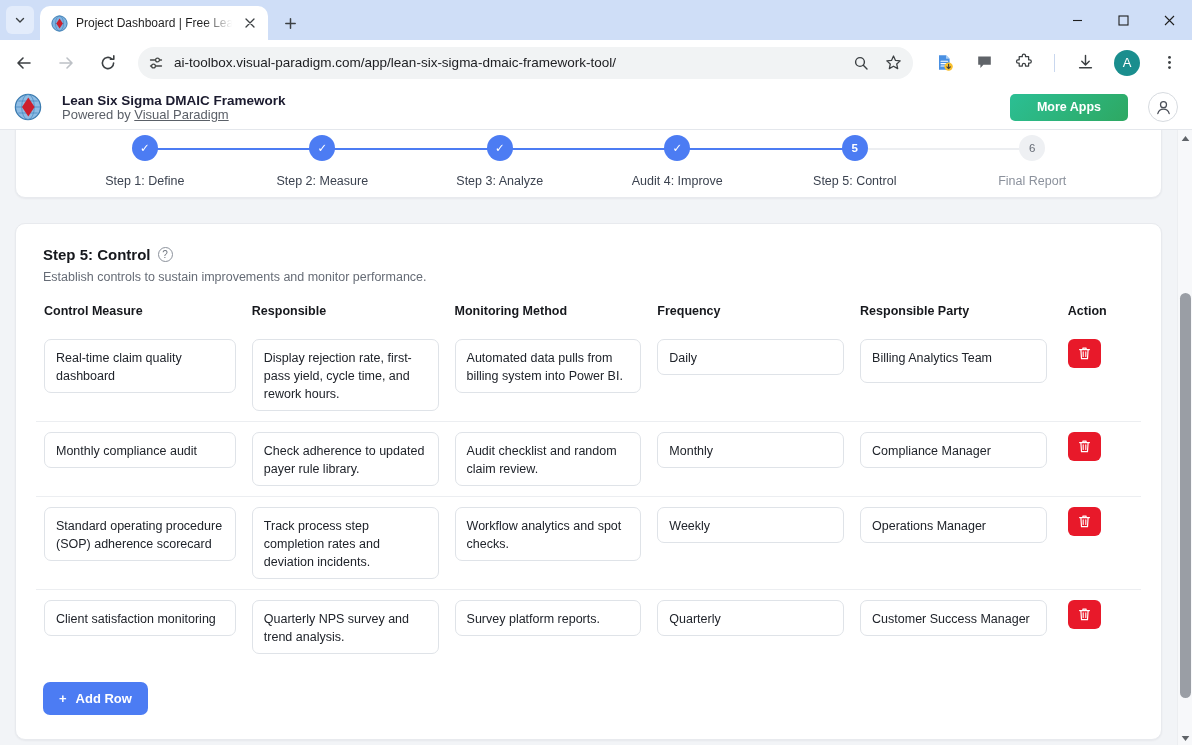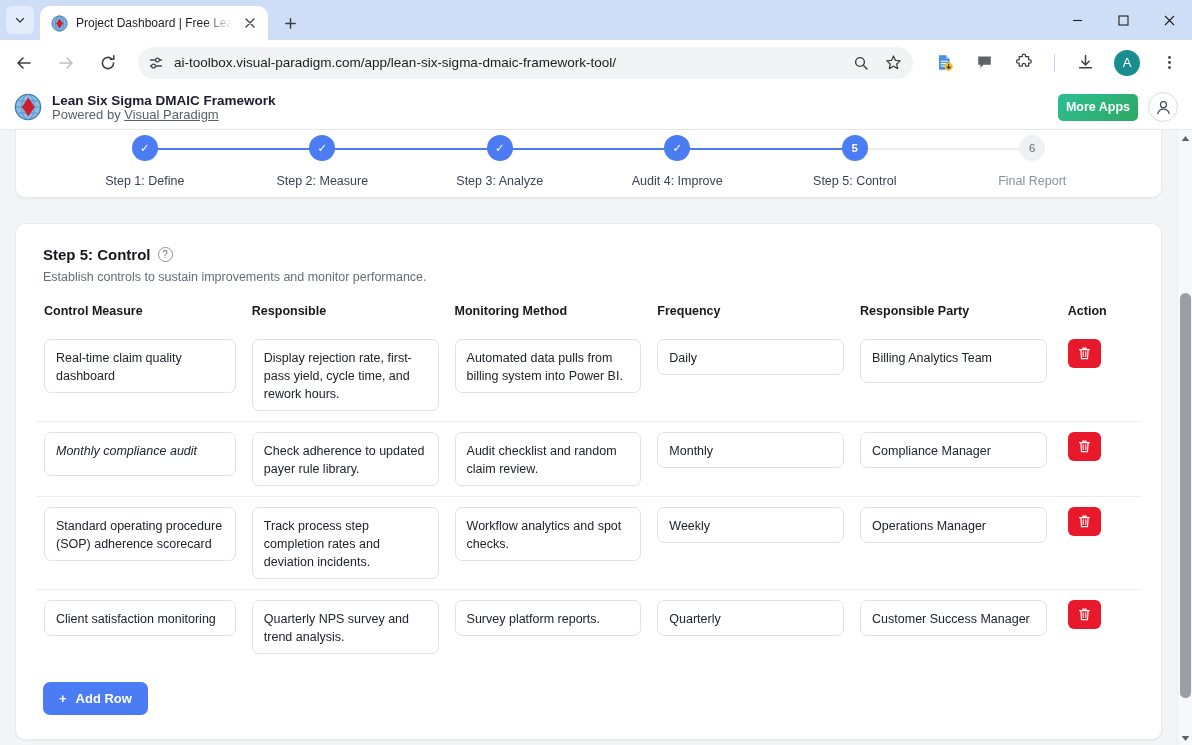--- a/index.html
+++ b/index.html
@@ -79,29 +79,29 @@
   }
   .avatar-btn {
     width: 26px; height: 26px; border-radius: 50%; background: #1a8e8e;
     color: #fff; font-size: 13px; display: flex; align-items: center;
     justify-content: center; flex: 0 0 26px; margin: 0 4px;
   }
 
   
   .app-header {
     height: 45px; background: #ffffff; border-bottom: 1px solid #e4e7ec;
-    display: flex; align-items: center; padding: 0 14px; gap: 10px;
+    display: flex; align-items: center; padding: 0 14px; gap: 20px;
   }
   .app-logo { width: 28px; height: 28px; flex: 0 0 28px; }
   .app-titles { flex: 1; }
   .app-title { font-size: 13.5px; font-weight: bold; color: #1b1b2f; line-height: 15px; }
   .app-sub { font-size: 13px; color: #5b6068; line-height: 14px; }
   .app-sub a { color: #5b6068; text-decoration: underline; }
   .more-apps {
-    height: 27px; padding: 0 8px; border-radius: 5px;
+    height: 27px; padding: 0 27px; border-radius: 5px;
     background: linear-gradient(135deg, #2bbf94 0%, #2ea862 100%);
     color: #fff; font-size: 12.5px; font-weight: bold;
     display: flex; align-items: center; justify-content: center;
     border: none; cursor: pointer;
   }
   .user-btn {
     width: 30px; height: 30px; border-radius: 50%; border: 1px solid #d7dbe0;
     background: #fff; display: flex; align-items: center; justify-content: center;
     flex: 0 0 30px;
   }
@@ -434,21 +434,21 @@
                     <path d="M2.6 3.6 H12.4" stroke="#fff" stroke-width="1.3" stroke-linecap="round"></path>
                     <path d="M5.9 3.4 V2.1 H9.1 V3.4" fill="none" stroke="#fff" stroke-width="1.2" stroke-linejoin="round"></path>
                     <path d="M3.9 3.6 L4.5 12.6 H10.5 L11.1 3.6" fill="none" stroke="#fff" stroke-width="1.2" stroke-linejoin="round"></path>
                     <path d="M6.2 5.8 V10.5 M8.8 5.8 V10.5" stroke="#fff" stroke-width="1.1" stroke-linecap="round"></path>
                   </svg>
                 </button>
               </td>
             </tr>
             <tr>
               <td>
-                <textarea class="cell-input" rows="1" style="height: 44px; font-style: italic;">Monthly compliance audit</textarea>
+                <textarea class="cell-input" rows="1" style="height: 36px;">Monthly compliance audit</textarea>
               </td>
               <td>
                 <textarea class="cell-input" rows="1" style="height: 54px;">Check adherence to updated payer rule library.</textarea>
               </td>
               <td>
                 <textarea class="cell-input" rows="1" style="height: 54px;">Audit checklist and random claim review.</textarea>
               </td>
               <td>
                 <textarea class="cell-input" rows="1" style="height: 36px;">Monthly</textarea>
               </td>

